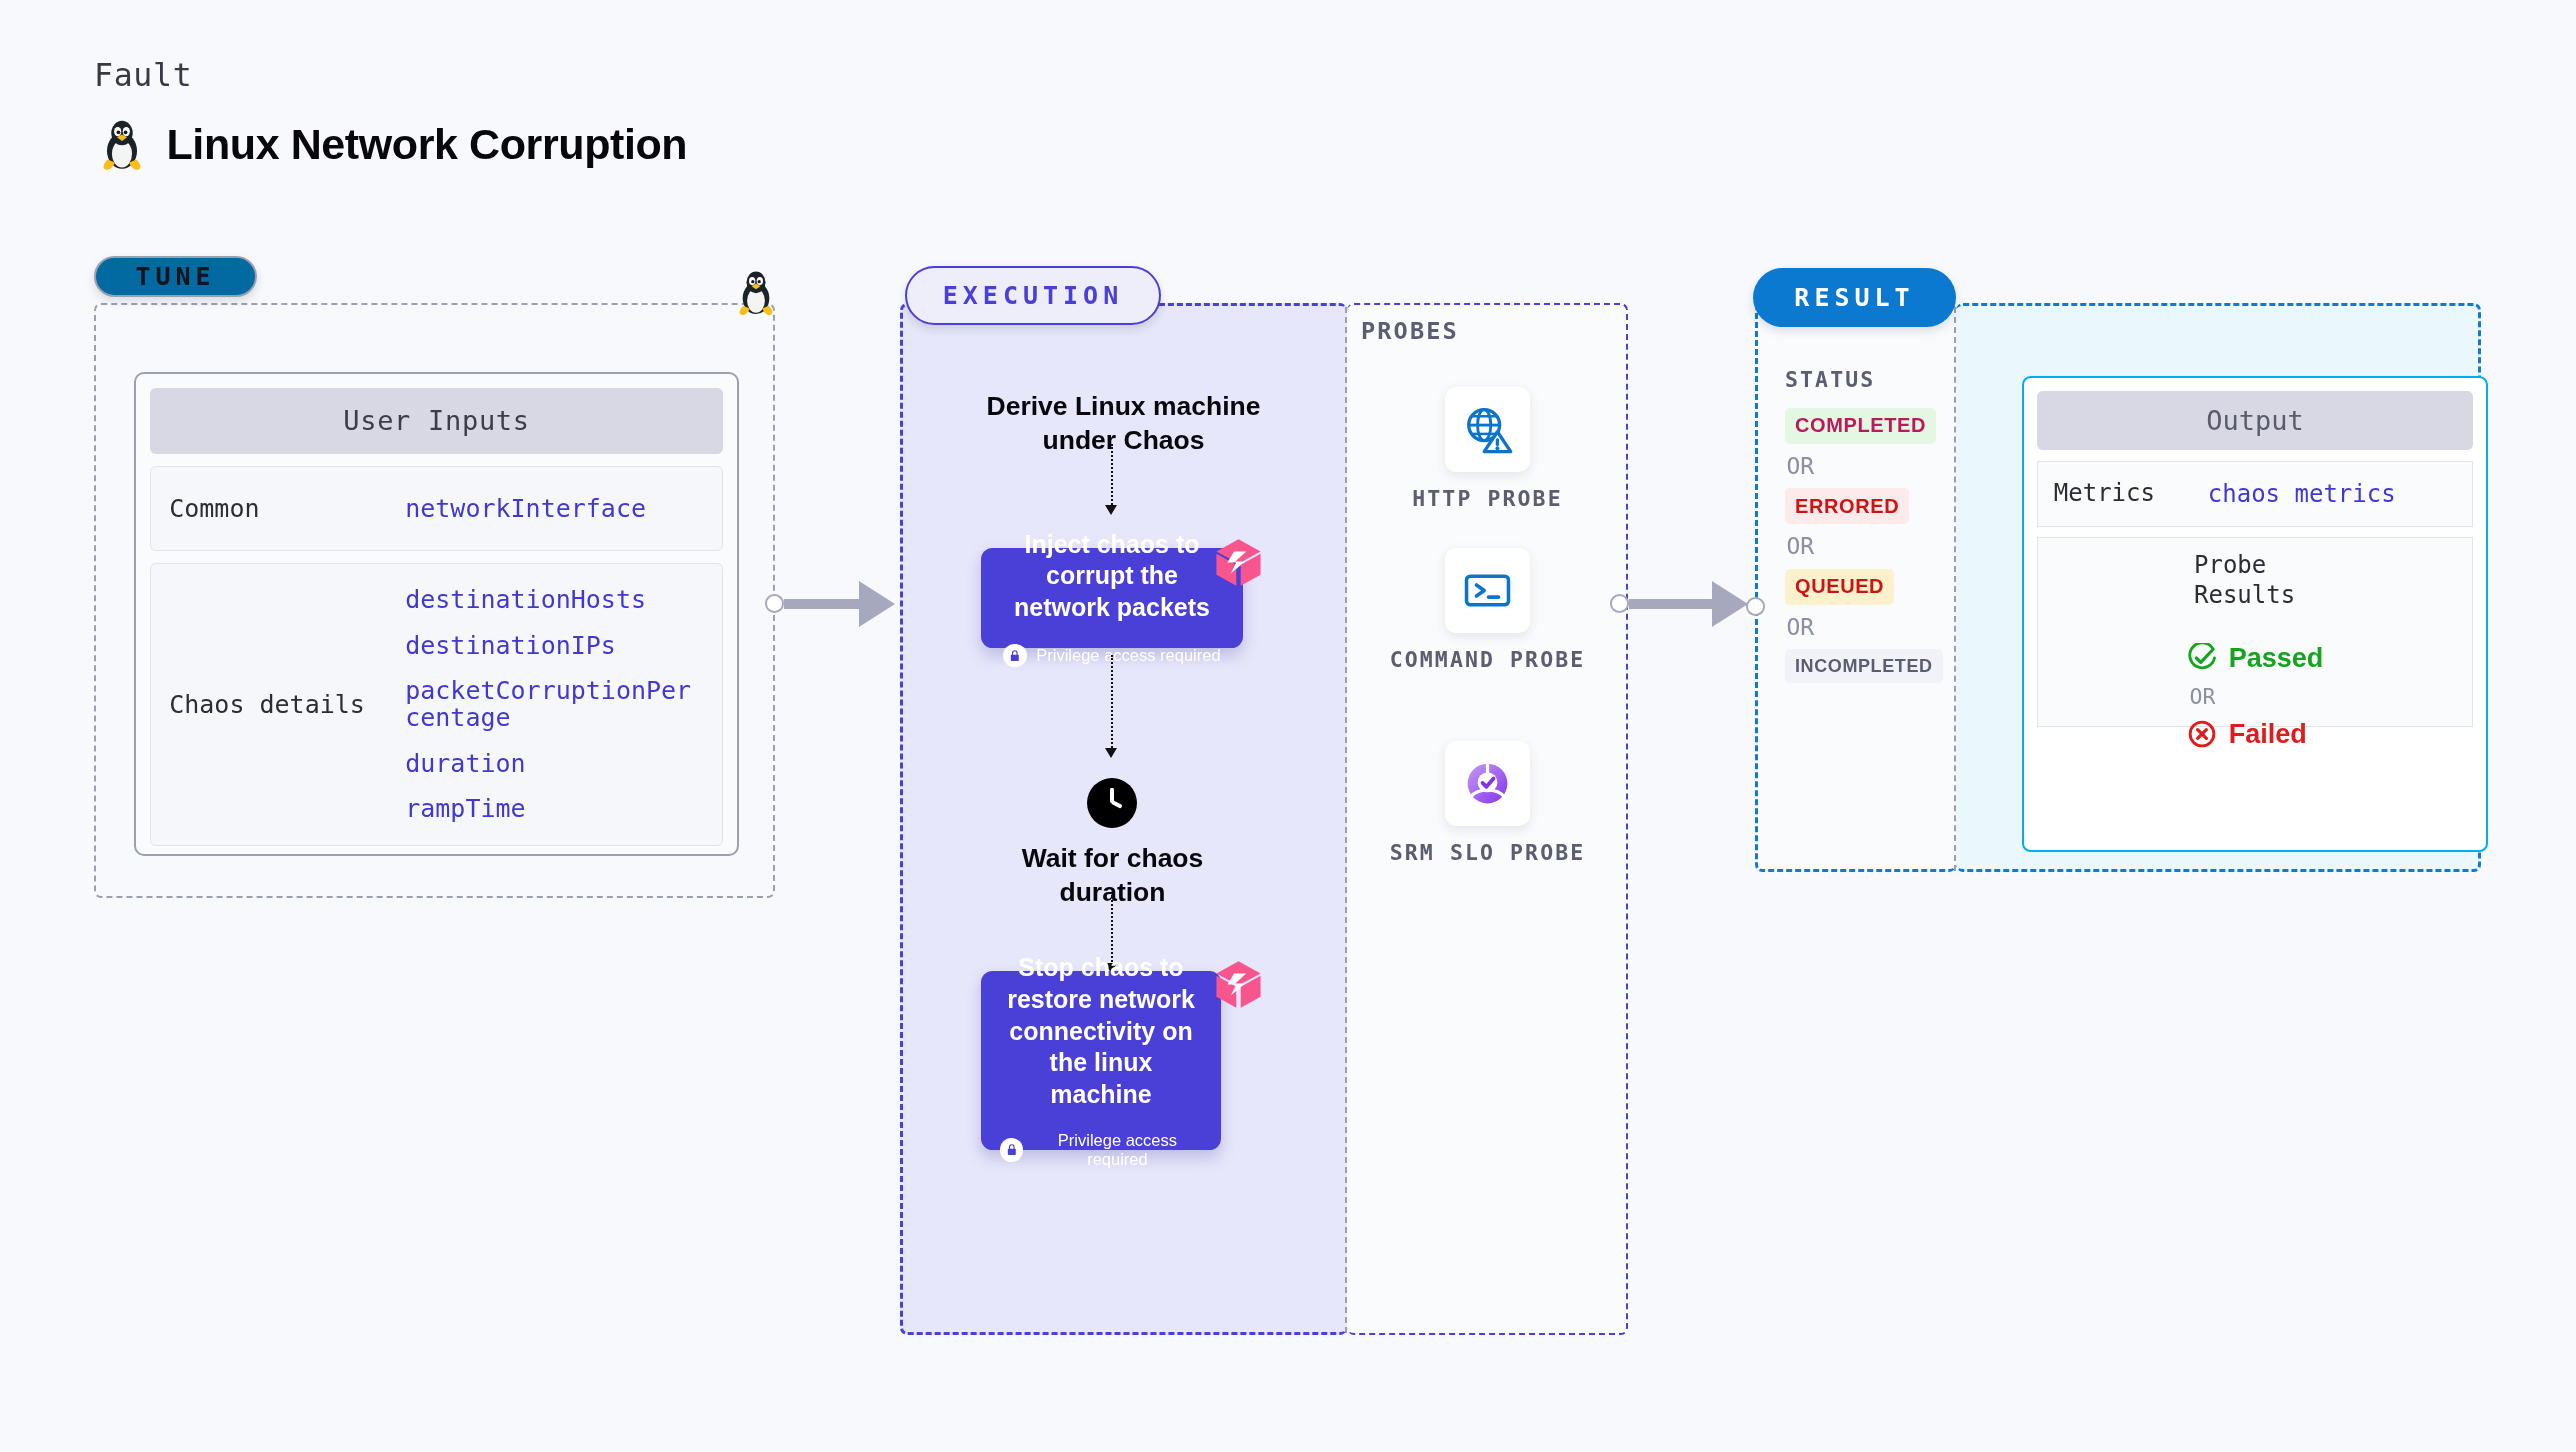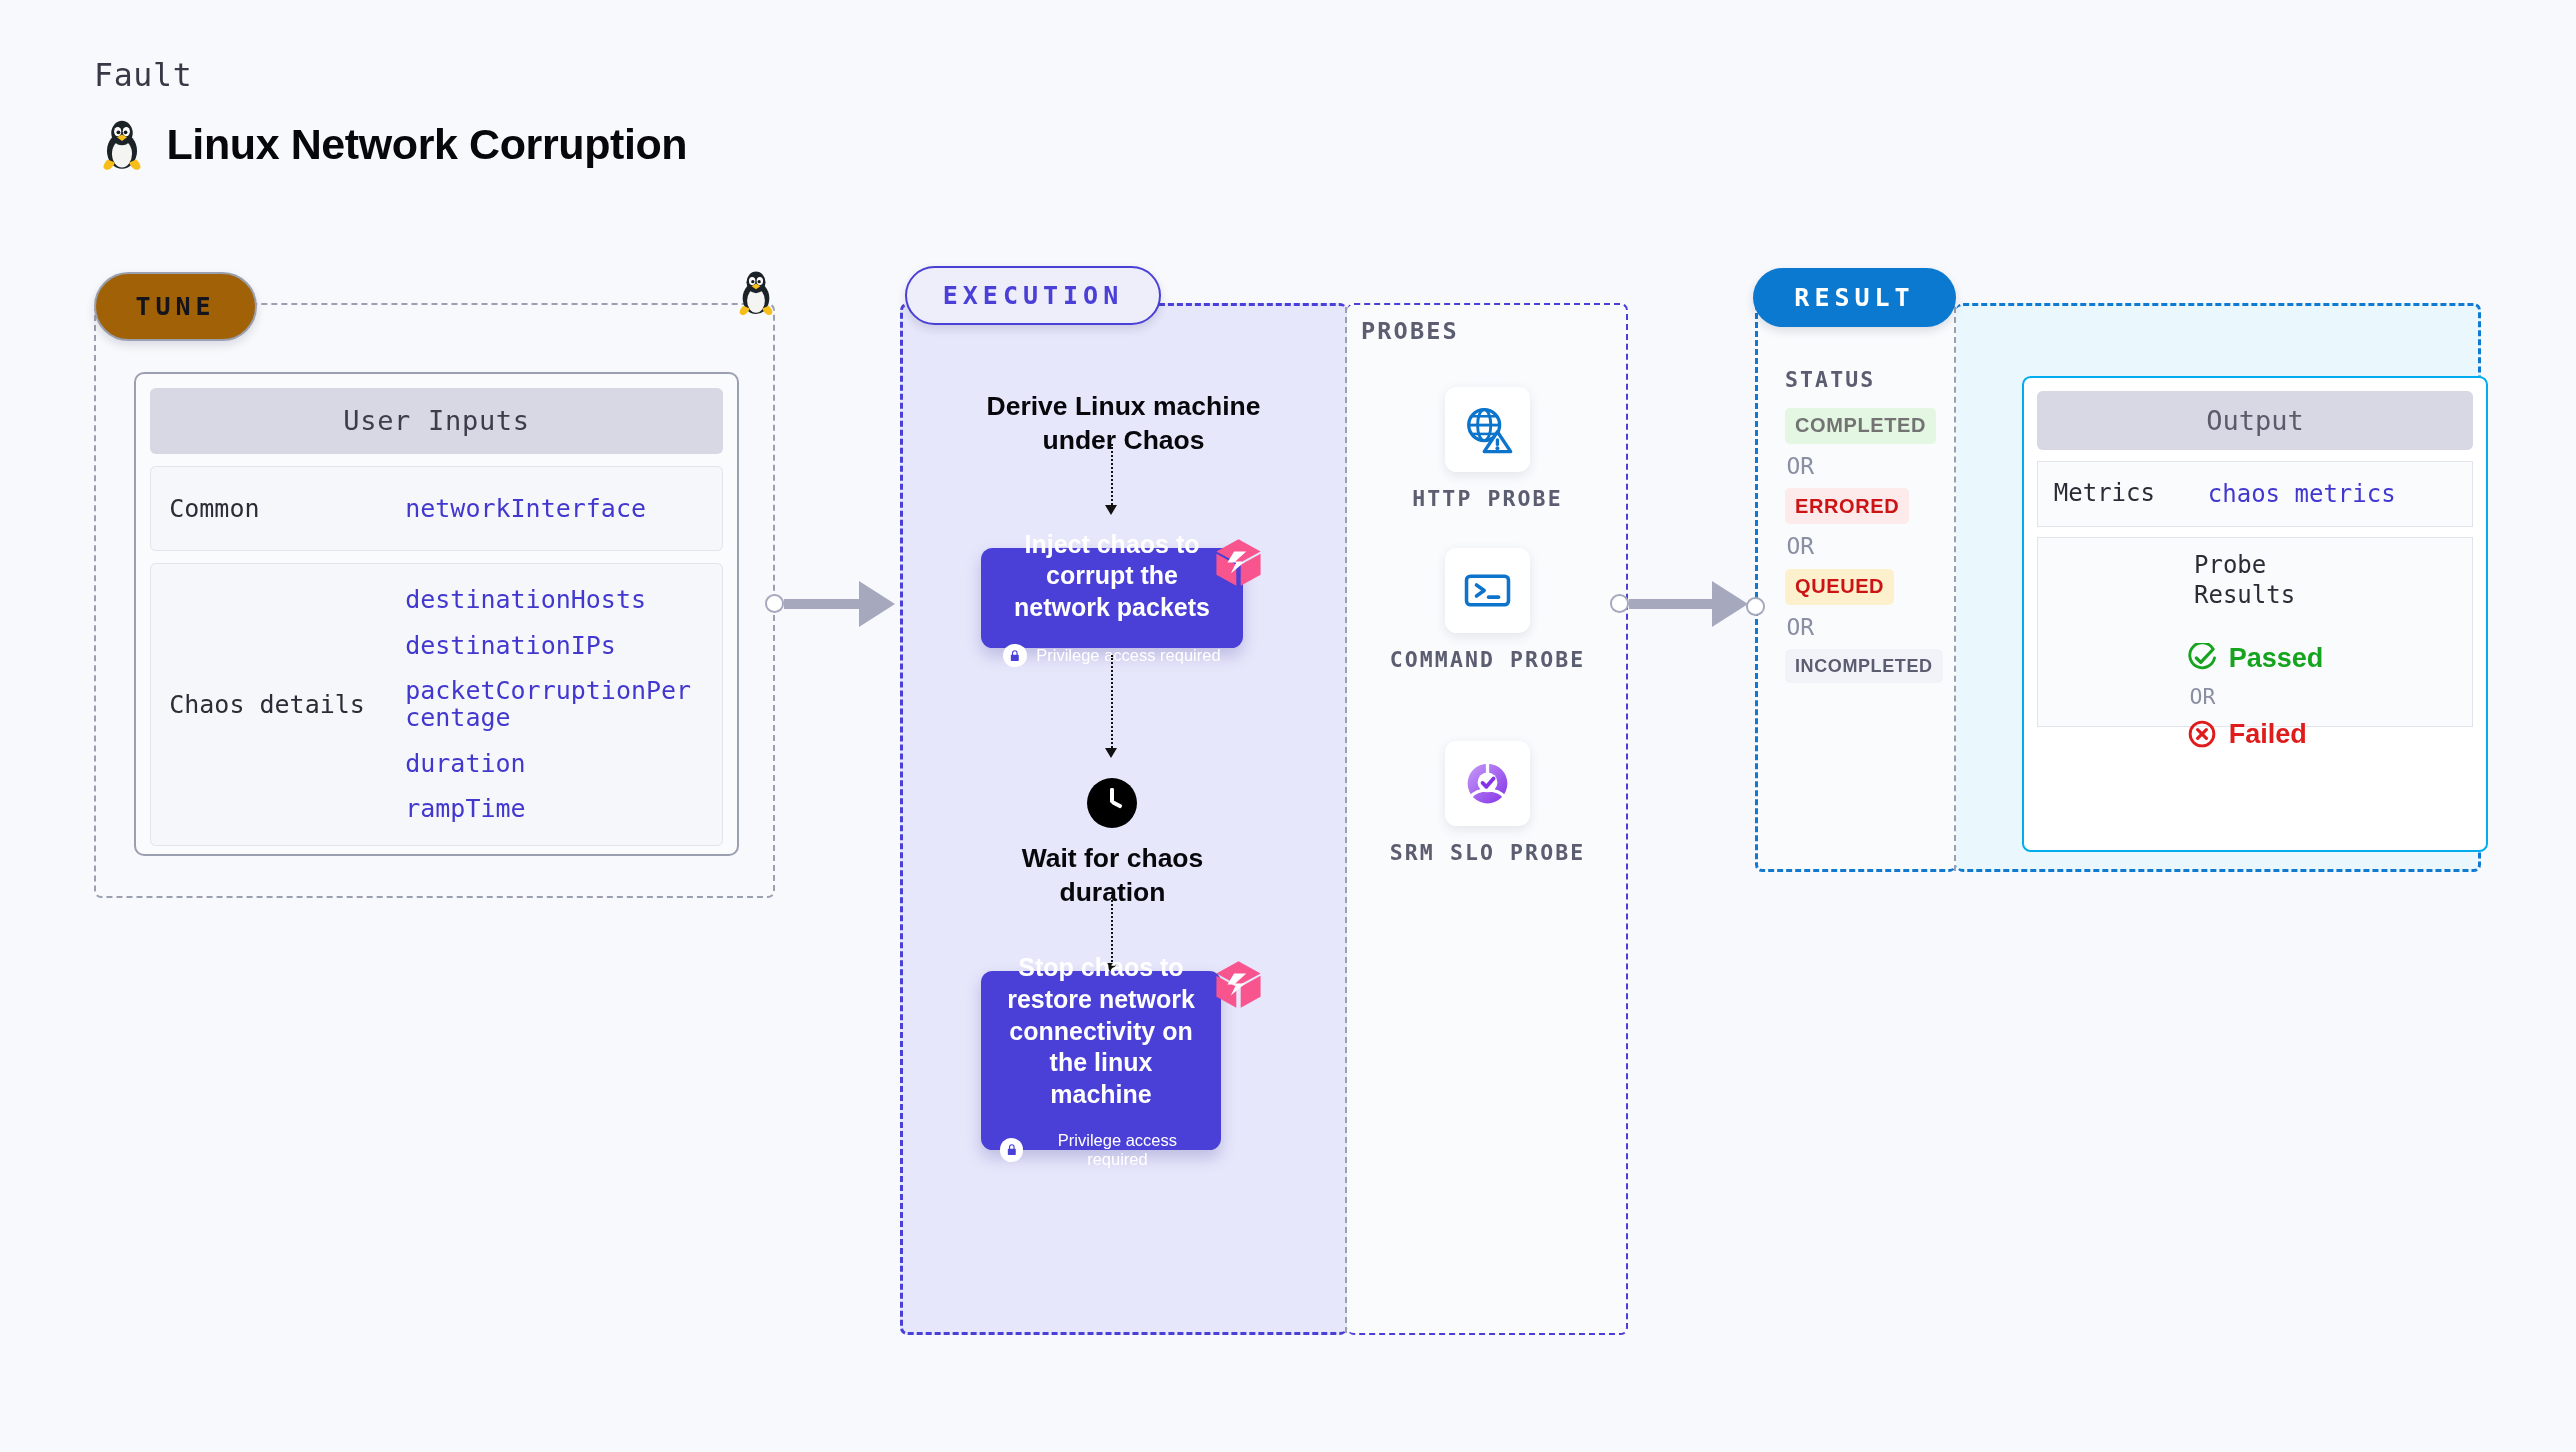--- a/index.html
+++ b/index.html
@@ -39,22 +39,22 @@
     box-shadow: 0 4.3px 10px rgba(20,25,60,.13);
   }
 
   
   #tune-panel {
     left: 94px; top: 303px; width: 681px; height: 595px;
     border: 2.1px dashed #9ba0b0;
     background: transparent;
   }
   #tune-pill {
-    left: 94px; top: 272px; width: 163px; height: 69px;
-    background: #a16207; border: 2.1px solid #9ba0b0;
+    left: 94px; top: 256px; width: 163px; height: 41px;
+    background: #0369a1; border: 2.1px solid #9ba0b0;
     color: #14151c; font-size: 25px;
   }
   .inner-card {
     position: absolute; left: 38px; top: 67px;
     width: 605px; height: 484px;
     background: #fafbfd; border: 2.1px solid #9ba0b0; border-radius: 10px;
     padding: 13.6px;
   }
   .section-head {
     background: #d7d8e3; border-radius: 5.7px;
@@ -414,21 +414,21 @@
   <div style="position:absolute;left:1746px;top:597px;width:18.6px;height:18.6px;border-radius:50%;border:2.9px solid #a6a9bd;background:#fff;z-index:8"></div>
 
   <div class="panel" id="status-panel"></div>
   <div class="panel" id="output-panel"></div>
   <div class="status-divider"></div>
   <div class="panel-pill" id="result-pill">RESULT</div>
   <div class="status-title">STATUS</div>
 
   <div class="status-list">
     <div>
-      <span class="status-badge" style="color:#737373;background:#e4f7e2">COMPLETED</span>
+      <span class="status-badge" style="color:#be185d;background:#e4f7e2">COMPLETED</span>
     </div>
     <div class="or-text">OR</div>
     <div>
       <span class="status-badge" style="color:#cc1414;background:#fdeaea">ERRORED</span>
     </div>
     <div class="or-text">OR</div>
     <div>
       <span class="status-badge" style="color:#cc1414;background:#fdf0cd">QUEUED</span>
     </div>
     <div class="or-text">OR</div>

